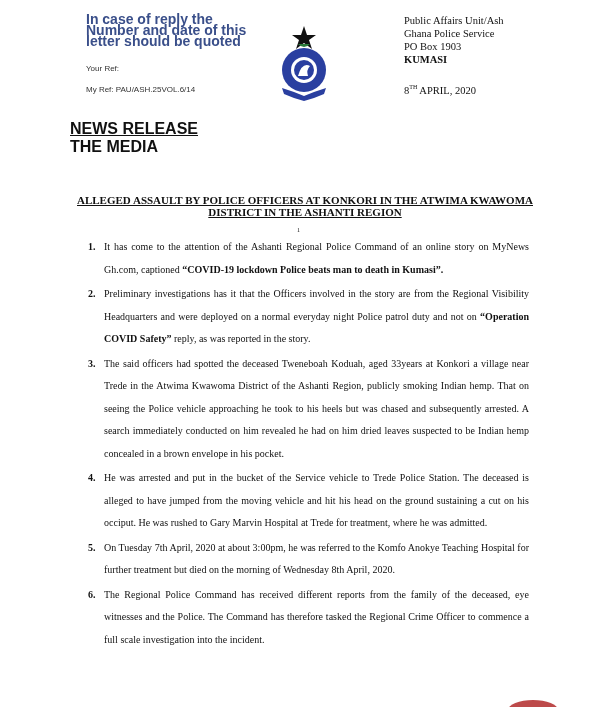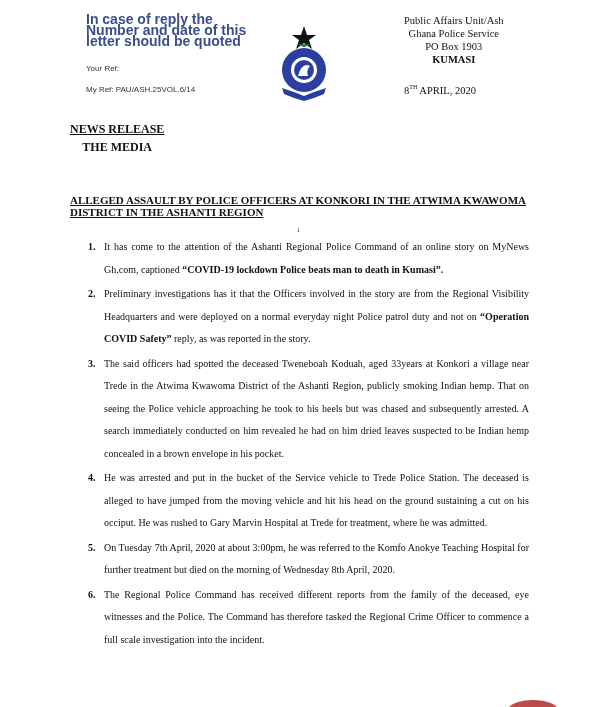--- a/index.html
+++ b/index.html
@@ -1,27 +1,27 @@
 <!DOCTYPE html>
 <html><head>
 <meta charset="utf-8">
 <style>
   html, body { margin: 0; padding: 0; background: #ffffff; }
   body { width: 600px; height: 707px; position: relative; overflow: hidden; font-family: "Liberation Serif", "DejaVu Serif", serif; color: #111; }
   .reply-note { position: absolute; left: 86px; top: 14px; font-size: 14px; line-height: 11px; color: #3a4f8a; font-weight: bold; font-family: Liberation Sans, sans-serif; }
   .myref { position: absolute; left: 86px; top: 45px; font-size: 8px; color: #333; font-family: "Liberation Sans", sans-serif; margin-top: 40px; }
   .yourref { position: absolute; left: 86px; top: 64px; font-size: 8px; color: #333; font-family: "Liberation Sans", sans-serif; }
   .crest { position: absolute; left: 268px; top: 26px; width: 72px; height: 76px; }
-  .address { position: absolute; left: 404px; top: 14px; font-size: 10.5px; line-height: 13px; color: #111; text-align: center; }
+  .address { position: absolute; left: 404px; top: 14px; font-size: 10.5px; line-height: 13px; color: #111; }
   .address .bold { font-weight: bold; }
   .date { position: absolute; left: 404px; top: 84px; font-size: 10.5px; }
   .date sup { font-size: 6px; }
-  .news { position: absolute; left: 70px; top: 120px; font-family: Liberation Serif, serif; font-weight: bold; font-size: 12px; line-height: 18px; text-align: center; }
+  .news { position: absolute; left: 70px; top: 120px; font-family: Liberation Sans, sans-serif; font-weight: bold; font-size: 16px; line-height: 18px; }
   .news .u { text-decoration: underline; }
-  .title { position: absolute; left: 70px; top: 194px; width: 470px; text-align: left; font-weight: bold; text-decoration: underline; font-size: 11px; line-height: 12px; }
+  .title { position: absolute; left: 70px; top: 194px; width: 470px; text-align: center; font-weight: bold; text-decoration: underline; font-size: 11px; line-height: 12px; }
   .pagenum { position: absolute; left: 297px; top: 227px; font-size: 6px; }
   ol.paras { position: absolute; left: 104px; top: 236px; width: 425px; margin: 0; padding: 0; list-style: none; font-size: 10px; line-height: 22.5px; }
   ol.paras li { position: relative; margin-bottom: 2px; text-align: justify; }
   ol.paras li .num { position: absolute; left: -16px; font-weight: bold; }
   ol.paras b { font-weight: bold; }
   .stamp { position: absolute; left: 508px; top: 700px; width: 50px; height: 20px; border-radius: 50%; background: #b22a2a; opacity: 0.85; }
 </style>
 </head>
 <body>
 

